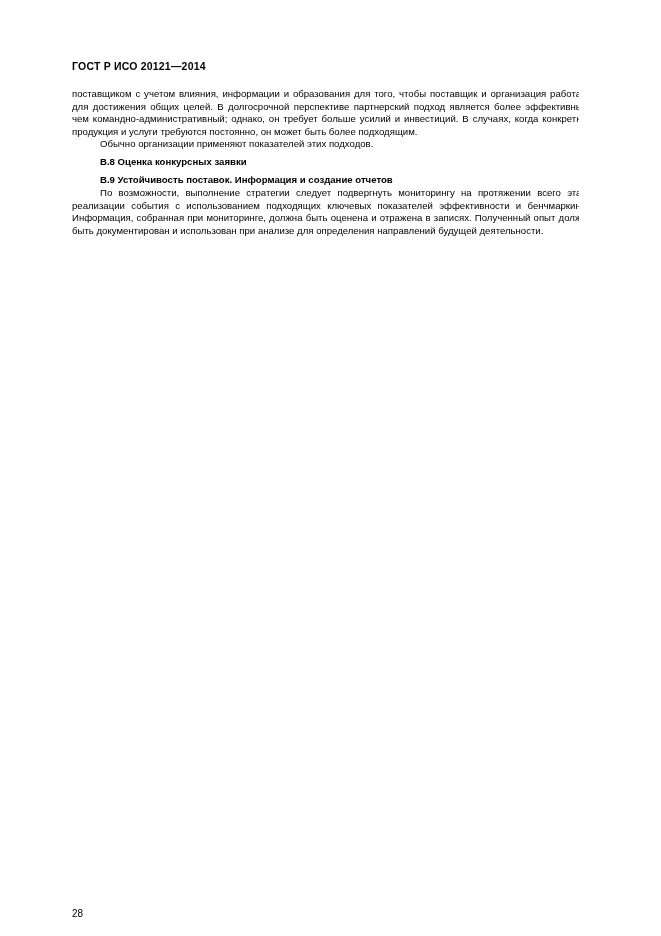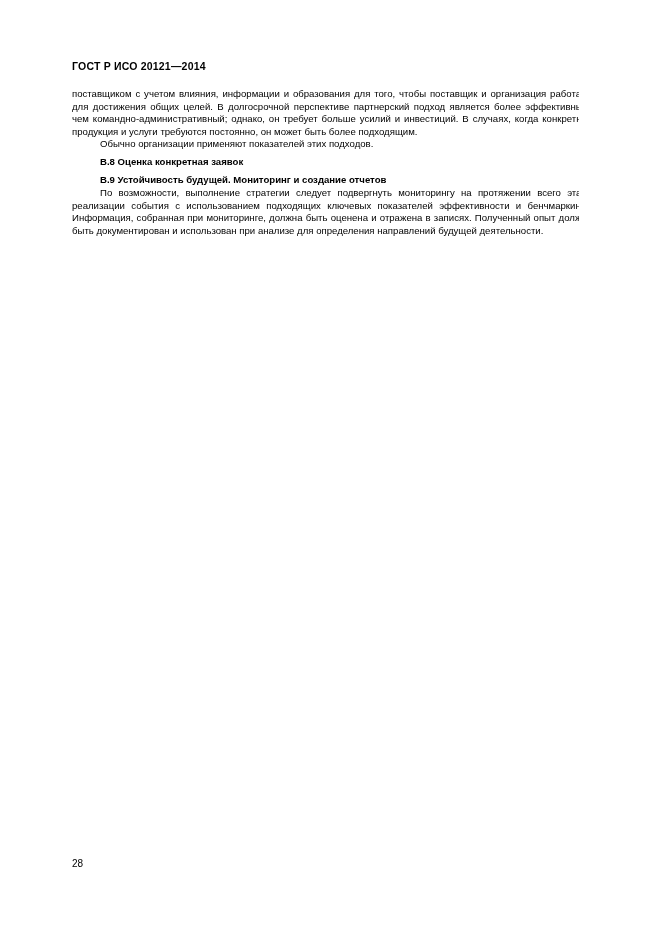--- a/index.html
+++ b/index.html
@@ -45,38 +45,38 @@
     text-indent: 28px;
     margin: 5px 0 1px 0;
   }
   .para-block {
     margin-bottom: 0;
     margin-top: 16px;
   }
   .page-number {
     position: absolute;
     left: 72px;
-    top: 858px;
+    top: 908px;
     font-size: 10px;
   }
 </style>
 </head>
 <body>
 
 <div class="page">
 
   <div class="content">
 
     <div class="doc-header">ГОСТ Р ИСО 20121—2014</div>
 
     <div class="para-block">
       <p>поставщиком с учетом влияния, информации и образования для того, чтобы поставщик и организация работали для достижения общих целей. В долгосрочной перспективе партнерский подход является более эффективным, чем командно-административный; однако, он требует больше усилий и инвестиций. В случаях, когда конкретная продукция и услуги требуются постоянно, он может быть более подходящим.</p>
       <p class="indent">Обычно организации применяют показателей этих подходов.</p>
-      <div class="heading">В.8 Оценка конкретная заявок</div>
-      <div class="heading">В.9 Устойчивость будущей. Мониторинг и создание отчетов</div>
+      <div class="heading">В.8 Оценка конкурсных заявки</div>
+      <div class="heading">В.9 Устойчивость поставок. Информация и создание отчетов</div>
       <p class="indent">По возможности, выполнение стратегии следует подвергнуть мониторингу на протяжении всего этапа реализации события с использованием подходящих ключевых показателей эффективности и бенчмаркинга. Информация, собранная при мониторинге, должна быть оценена и отражена в записях. Полученный опыт должен быть документирован и использован при анализе для определения направлений будущей деятельности.</p>
     </div>
 
   </div>
 
   <div class="page-number">28</div>
 
 </div>
 
 </body></html>

